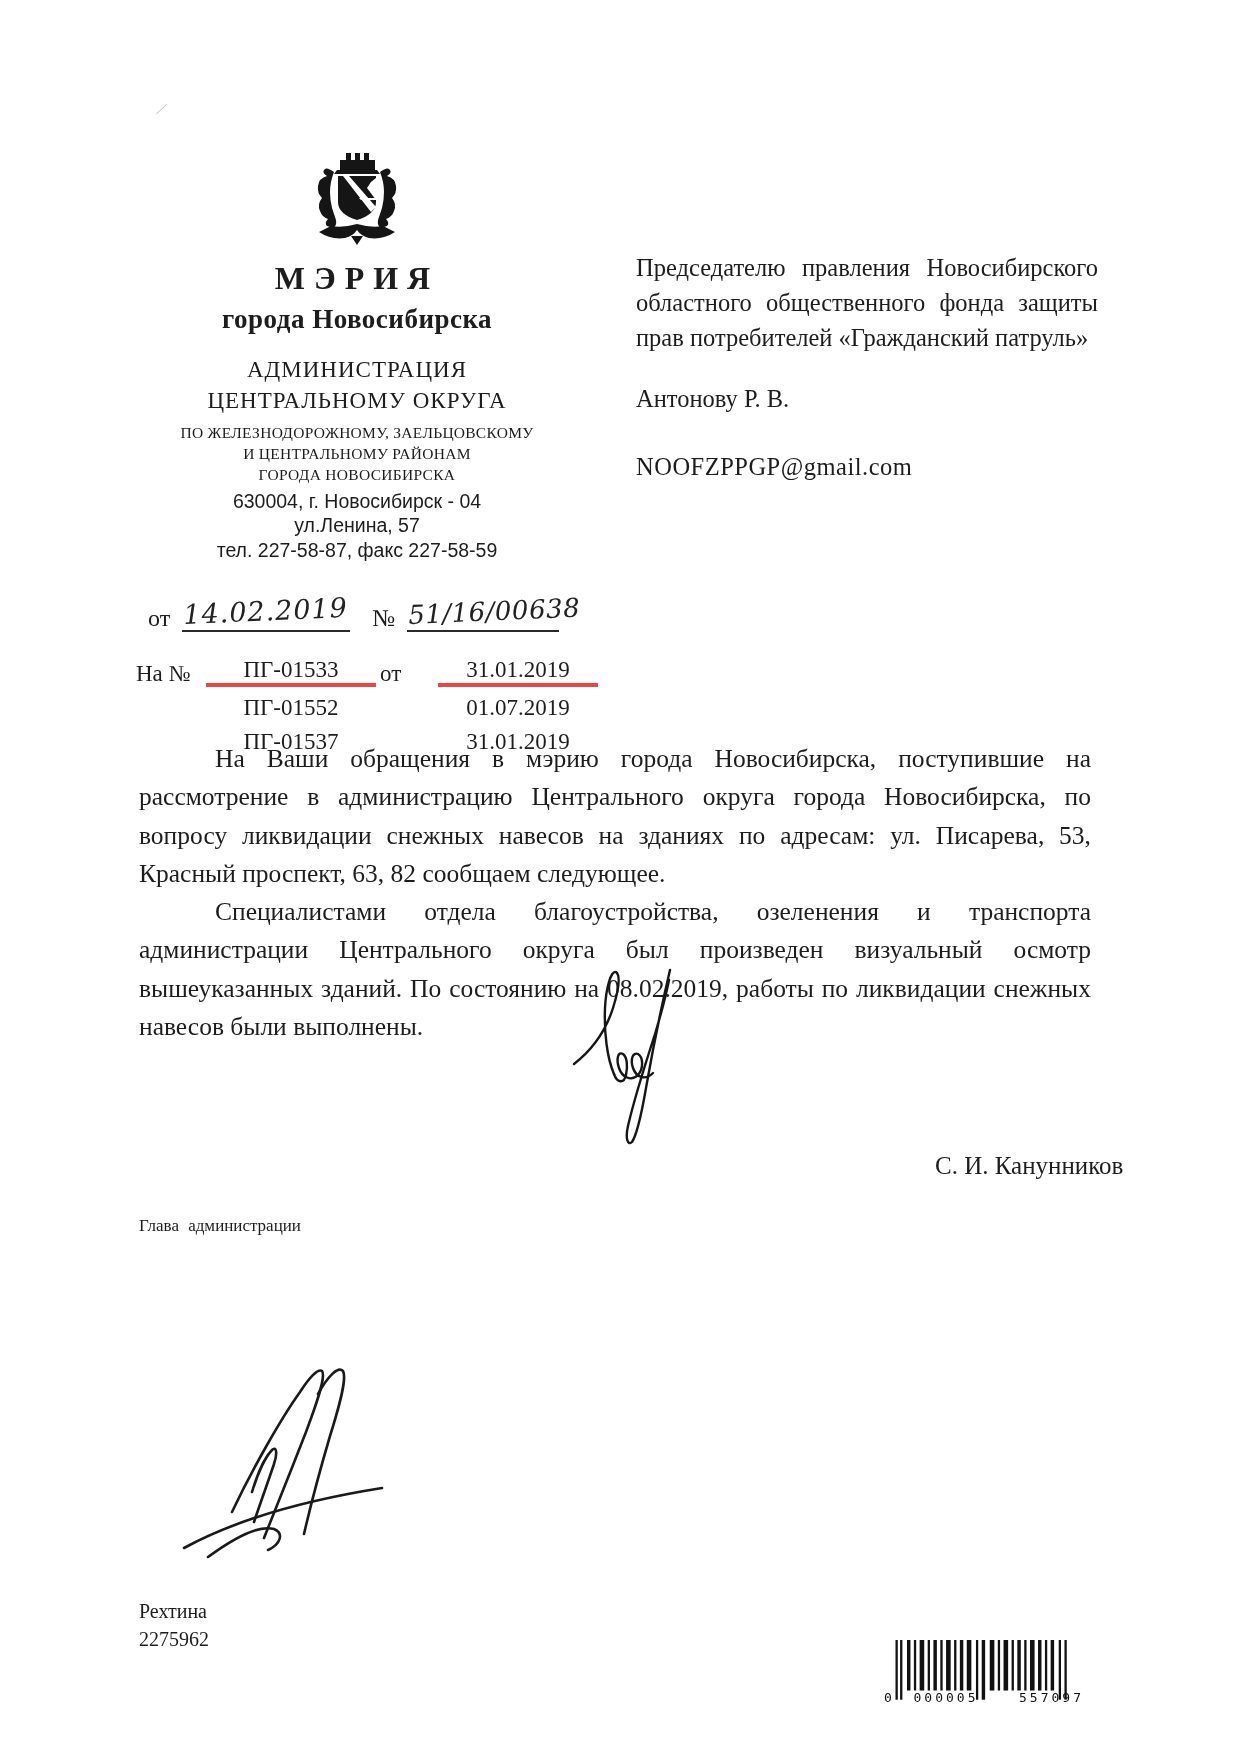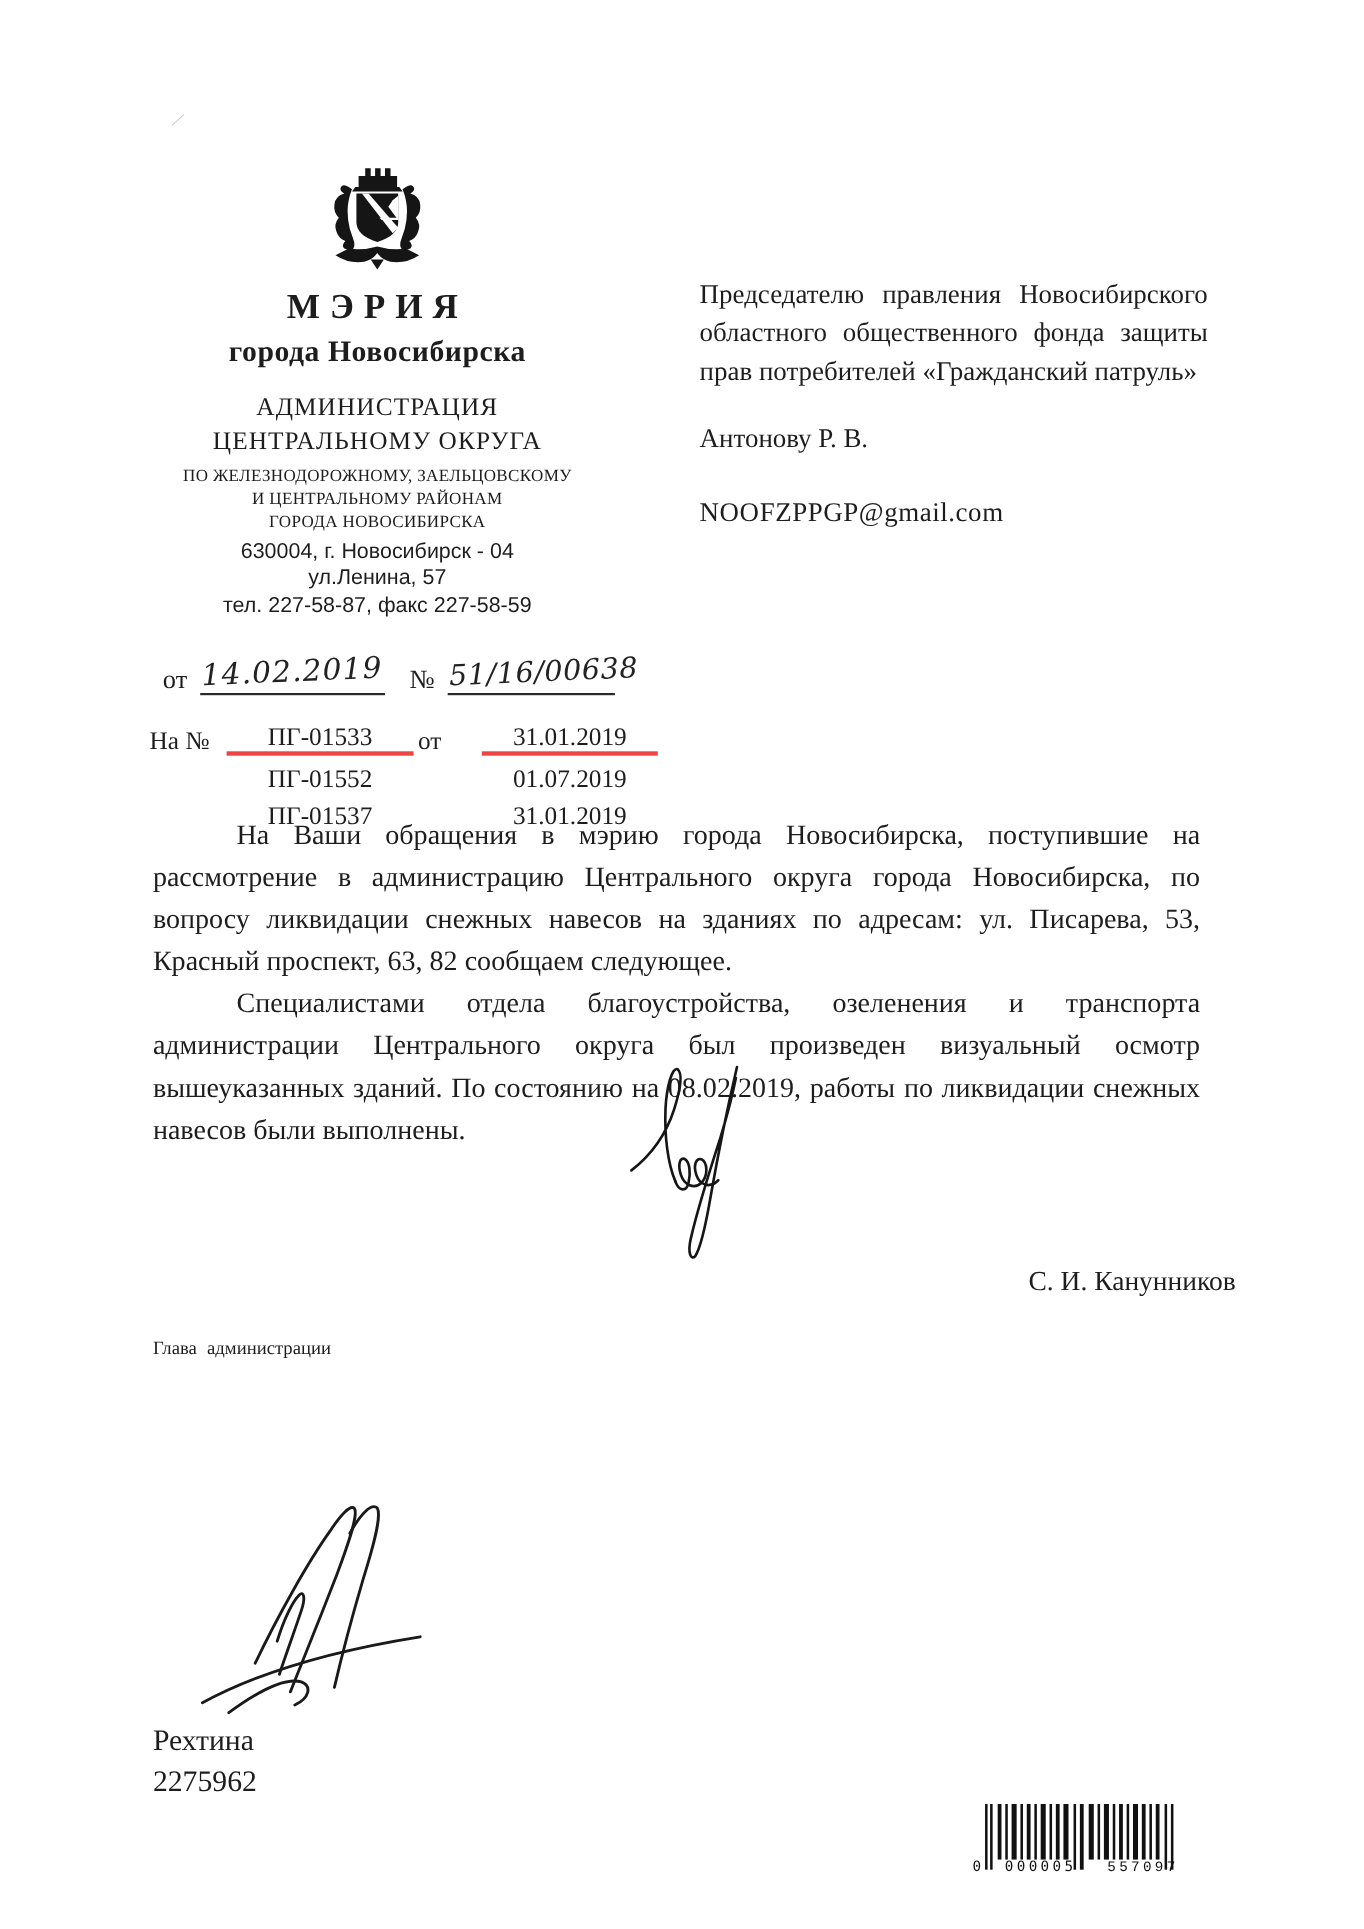--- a/index.html
+++ b/index.html
@@ -11,21 +11,21 @@
     position:relative;
     overflow:hidden;
   }
   .stray-mark{
     position:absolute; left:160px; top:100px;
     width:14px; height:22px; color:#9a9a9a;
     font-size:18px; transform:rotate(12deg); opacity:.6;
   }
   
   .letterhead{
-    position:absolute; left:138px; top:146px; width:410px;
+    position:absolute; left:152px; top:146px; width:410px;
     text-align:center; line-height:1.16;
   }
   .emblem{ display:block; margin:0 auto 10px auto; }
   .org1{ font-size:32px; font-weight:bold; letter-spacing:9px; margin-top:6px; }
   .org2{ font-size:27px; font-weight:bold; margin-top:7px; letter-spacing:.5px; }
   .dept{ font-size:23px; margin-top:22px; letter-spacing:1px; }
   .dept + .dept{ margin-top:4px; }
   .districts{ font-size:15.5px; margin-top:3px; letter-spacing:.3px; }
   .districts.first{ margin-top:9px; }
   .addr{ font-family:"Liberation Sans", sans-serif; font-size:19.5px; margin-top:2px; }
@@ -77,32 +77,32 @@
   }
   .body-text p{ margin:0; text-indent:76px; }
 
   
   .sig-position{ position:absolute; left:139px; top:1216px; font-size:17px; word-spacing:5px; }
   .sig-name{ position:absolute; left:935px; top:1152px; font-size:25px; }
   .sig-main{ position:absolute; left:558px; top:962px; }
   .sig-footer{ position:absolute; left:168px; top:1352px; }
 
   
-  .executor{ position:absolute; left:139px; top:1564px; font-size:27px; line-height:1.38; }
+  .executor{ position:absolute; left:139px; top:1598px; font-size:20px; line-height:1.38; }
 
   
   .barcode{ position:absolute; left:884px; top:1640px; width:200px; }
   .barcode svg{ display:block; }
   .barcode-digits{
     display:flex; font-family:"DejaVu Sans Mono", monospace;
     font-size:13px; color:#111; margin-top:-12px;
   }
   .bd-left{ width:14px; }
   .bd-mid{ width:96px; text-align:center; letter-spacing:3px; }
-  .bd-right{ width:90px; text-align:center; letter-spacing:3px;font-family:Liberation Mono, monospace; }
+  .bd-right{ width:90px; text-align:right; letter-spacing:3px; }
 </style>
 </head>
 <body>
 
 <div class="stray-mark">⁄</div>
 
 <div class="letterhead">
   <svg class="emblem" width="100" height="104" viewBox="0 0 100 104">
     <g fill="#151515" stroke="none">
 

